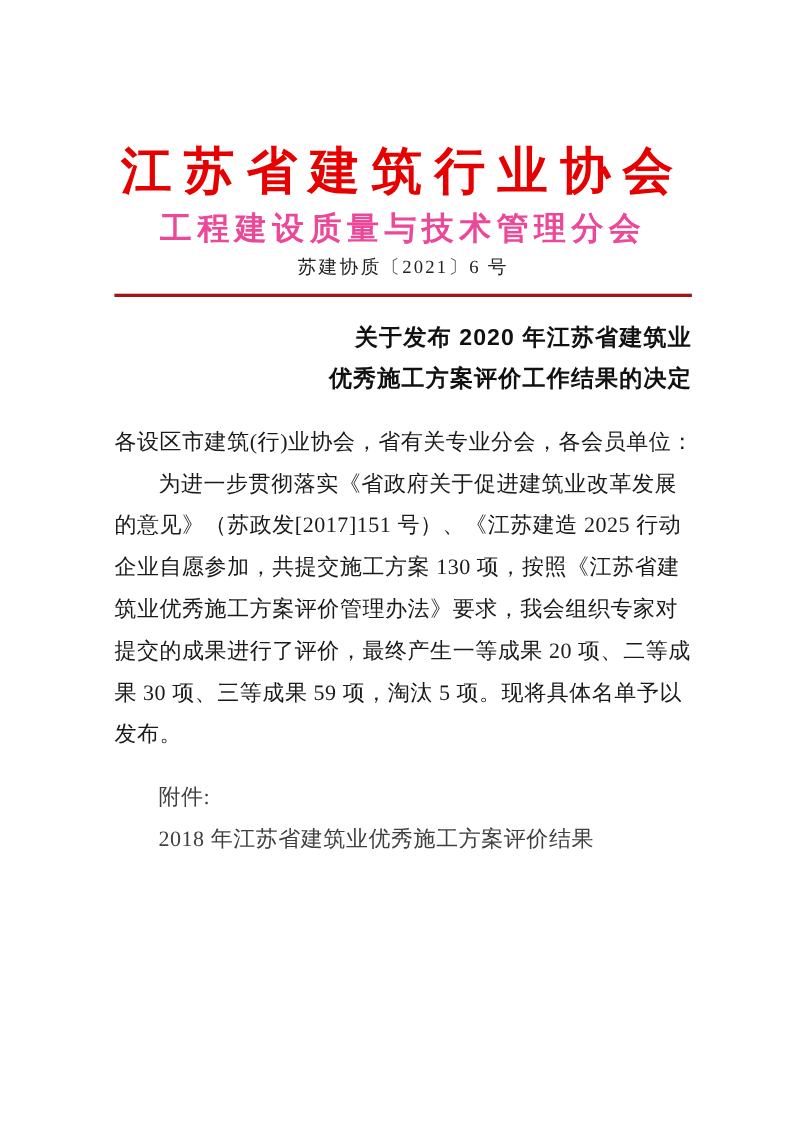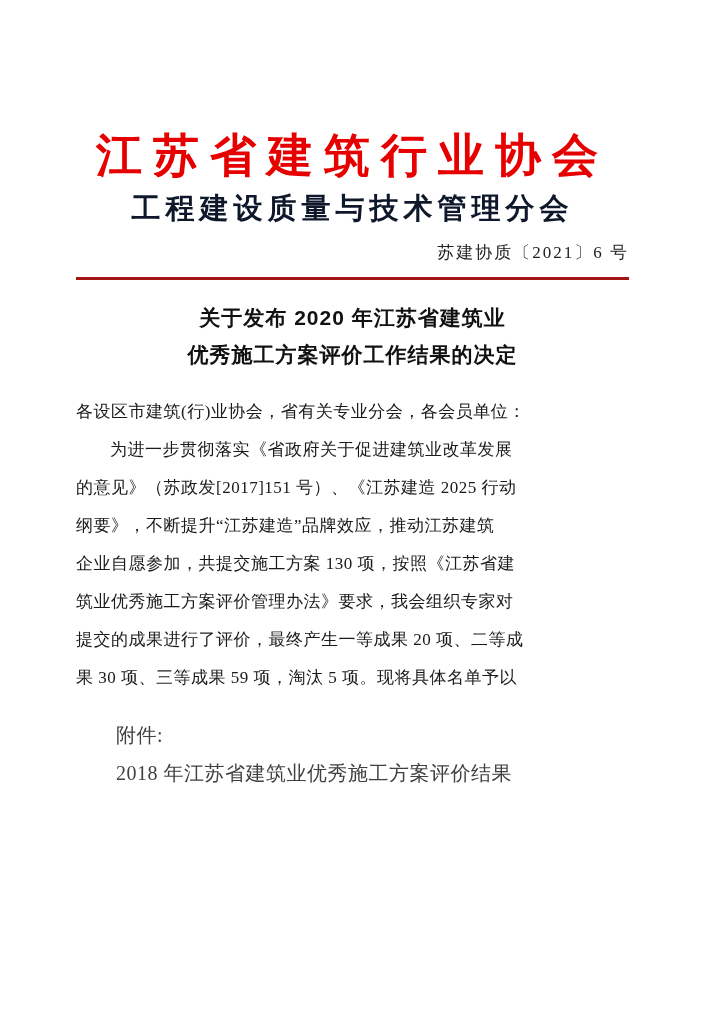--- a/index.html
+++ b/index.html
@@ -6,21 +6,21 @@
     margin: 0;
     padding: 0;
     background: #ffffff;
   }
   .page {
     position: relative;
     width: 724px;
     height: 1024px;
     box-sizing: border-box;
     background: #ffffff;
-    padding-left: 76px;
+    padding-left: 104px;
     padding-right: 95px;
     overflow: hidden;
     font-family: "Liberation Serif", "DejaVu Serif", serif;
     color: #1a1a1a;
   }
   .org-title {
     margin-top: 130px;
     text-align: center;
     font-family: "Liberation Serif", "DejaVu Serif", serif;
     font-weight: bold;
@@ -31,50 +31,50 @@
     white-space: nowrap;
   }
   .org-subtitle {
     margin-top: 9px;
     text-align: center;
     font-family: "Liberation Serif", "DejaVu Serif", serif;
     font-weight: bold;
     font-size: 29px;
     line-height: 34px;
     letter-spacing: 5px;
-    color: #0f172a;
+    color: #ec4899;
     white-space: nowrap;
   }
   .doc-number {
-    margin-top: 17px;
-    text-align: right;
+    margin-top: 7px;
+    text-align: center;
     font-size: 17px;
     line-height: 22px;
     letter-spacing: 2px;
     color: #222222;
     white-space: nowrap;
   }
   .red-line {
     margin-top: 13px;
     height: 3px;
     background: #a31414;
   }
   .doc-title {
     margin-top: 19px;
-    text-align: center;
+    text-align: right;
     font-family: "Liberation Sans", "DejaVu Sans", sans-serif;
     font-weight: bold;
     font-size: 21px;
     line-height: 37px;
     letter-spacing: 1px;
     color: #111111;
   }
   .body-text {
     margin-top: 20px;
-    font-size: 17px;
+    font-size: 20px;
     line-height: 38px;
     letter-spacing: 0.5px;
     color: #1a1a1a;
   }
   .body-text .line {
     white-space: nowrap;
   }
   .indent {
     text-indent: 2em;
   }
@@ -104,25 +104,25 @@
 
   <div class="doc-title">
     <div class="title-line">关于发布 2020 年江苏省建筑业</div>
     <div class="title-line">优秀施工方案评价工作结果的决定</div>
   </div>
 
   <div class="body-text">
     <div class="line">各设区市建筑(行)业协会，省有关专业分会，各会员单位：</div>
     <div class="line indent">为进一步贯彻落实《省政府关于促进建筑业改革发展</div>
     <div class="line">的意见》（苏政发[2017]151 号）、《江苏建造 2025 行动</div>
-    <div class="line">纲要》，不断提升“江苏建造”品牌效应，推动江苏建筑</div>
     <div class="line">企业自愿参加，共提交施工方案 130 项，按照《江苏省建</div>
     <div class="line">筑业优秀施工方案评价管理办法》要求，我会组织专家对</div>
     <div class="line">提交的成果进行了评价，最终产生一等成果 20 项、二等成</div>
     <div class="line">果 30 项、三等成果 59 项，淘汰 5 项。现将具体名单予以</div>
+    <div class="line">发布。</div>
   </div>
 
   <div class="attachment">
     <div class="line indent">附件:</div>
     <div class="line indent">2018 年江苏省建筑业优秀施工方案评价结果</div>
   </div>
 
 </div>
 
 </body></html>

